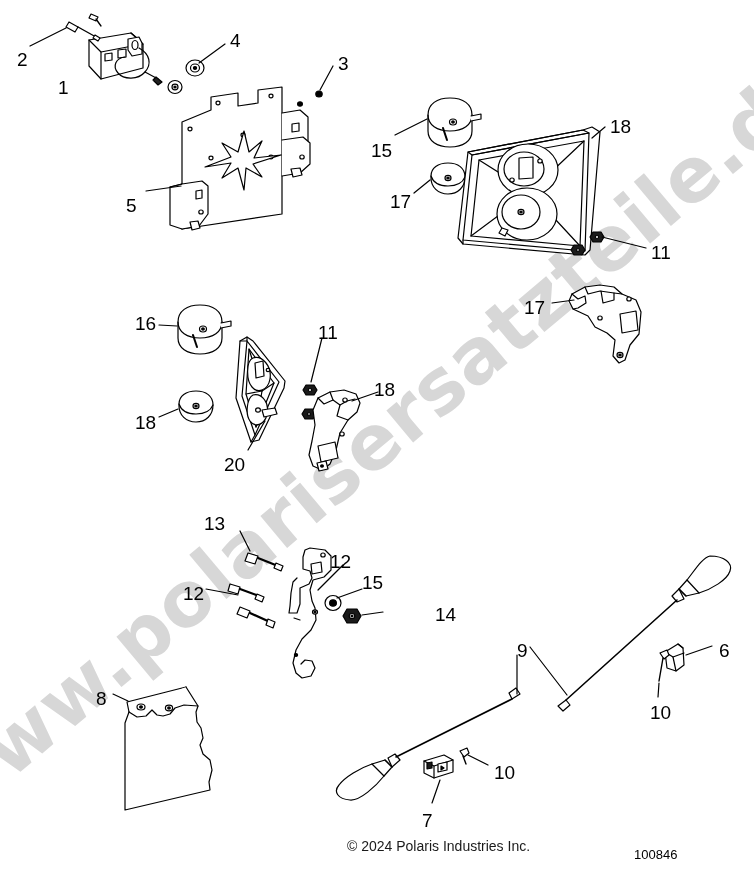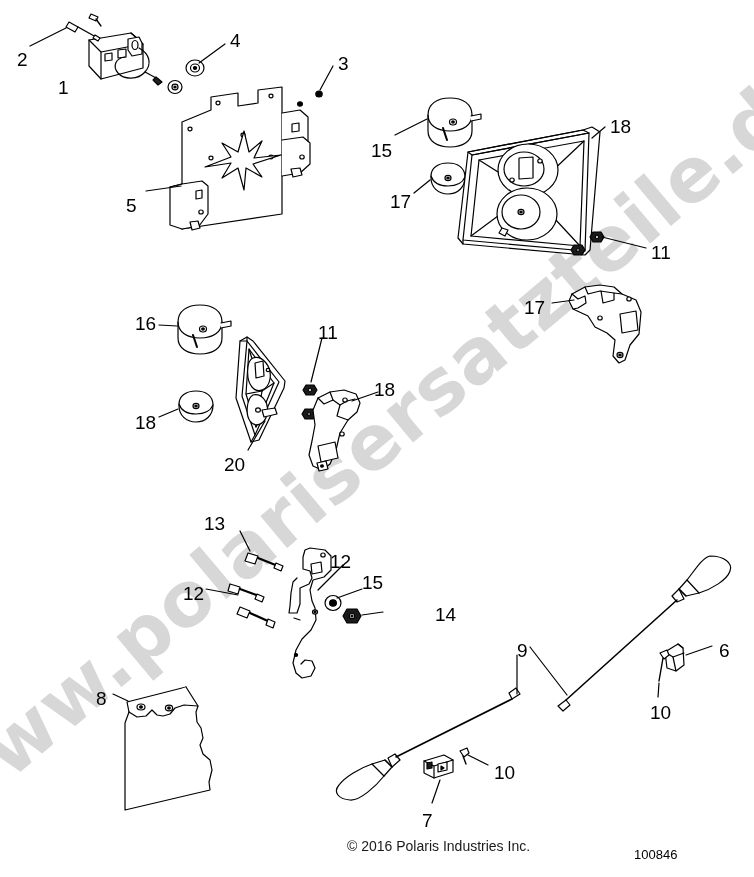--- a/index.html
+++ b/index.html
@@ -441,16 +441,16 @@
   <div class="callout" style="left:183px; top:584px;">12</div>
   <div class="callout" style="left:362px; top:573px;">15</div>
   <div class="callout" style="left:390px; top:605px;margin-left:45px;">14</div>
   <div class="callout" style="left:517px; top:641px;">9</div>
   <div class="callout" style="left:719px; top:641px;">6</div>
   <div class="callout" style="left:650px; top:703px;">10</div>
   <div class="callout" style="left:494px; top:763px;">10</div>
   <div class="callout" style="left:422px; top:811px;">7</div>
   <div class="callout" style="left:96px;  top:689px;">8</div>
 
-  <div id="copyright-text">© 2016 Polaris Industries Inc.</div>
+  <div id="copyright-text">© 2024 Polaris Industries Inc.</div>
   <div id="part-number">100846</div>
 
 </div>
 
 </body></html>

